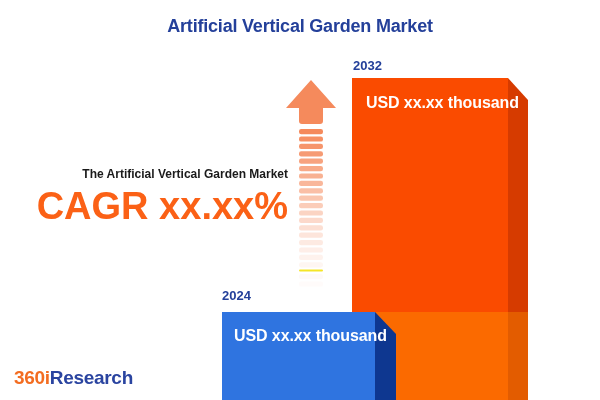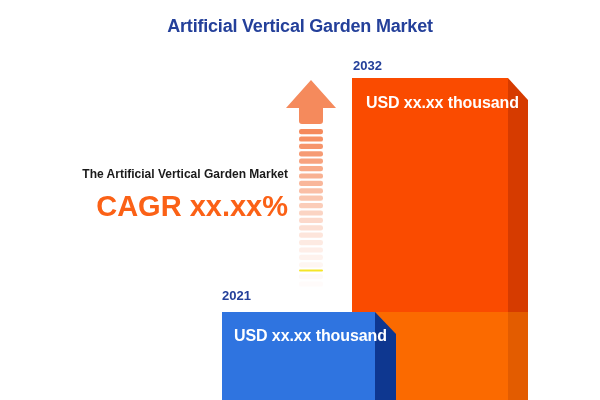--- a/index.html
+++ b/index.html
@@ -42,21 +42,21 @@
   #callout-line1,
   #callout-line2 {
     font-size: 12px;
     font-weight: bold;
     color: #1a1a1a;
     line-height: 17px;
     white-space: nowrap;
   }
   #callout-cagr {
     margin-top: 6px;
-    font-size: 29px;
+    font-size: 38px;
     font-weight: bold;
     color: #FB6116;
     line-height: 34px;
     white-space: nowrap;
   }
 
   
   #logo {
     position: absolute;
     left: 14px;
@@ -213,16 +213,17 @@
 
   <div id="bar-2024" class="bar-group">
     <div class="bar-front"></div>
     <div class="bar-side"></div>
   </div>
 
   <div id="value-2032" class="bar-value">USD xx.xx thousand</div>
   <div id="value-2024" class="bar-value">USD xx.xx thousand</div>
 
   <div id="year-2032" class="year-label">2032</div>
-  <div id="year-2024" class="year-label">2021</div>
-
+  <div id="year-2024" class="year-label">2024</div>
+
+  <div id="logo"><span class="logo-orange">360i</span><span class="logo-blue">Research</span></div>
 
 </div>
 
 </body></html>

